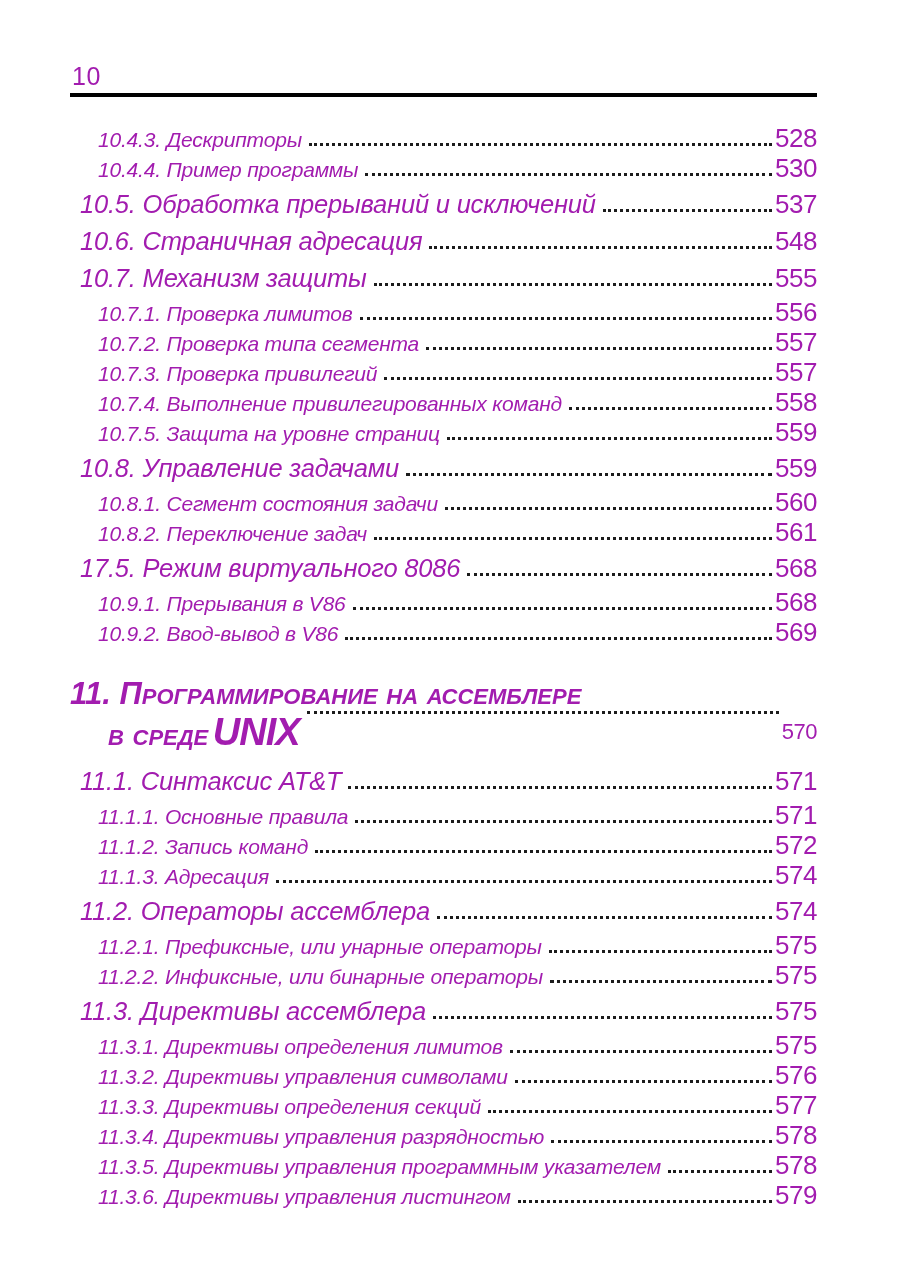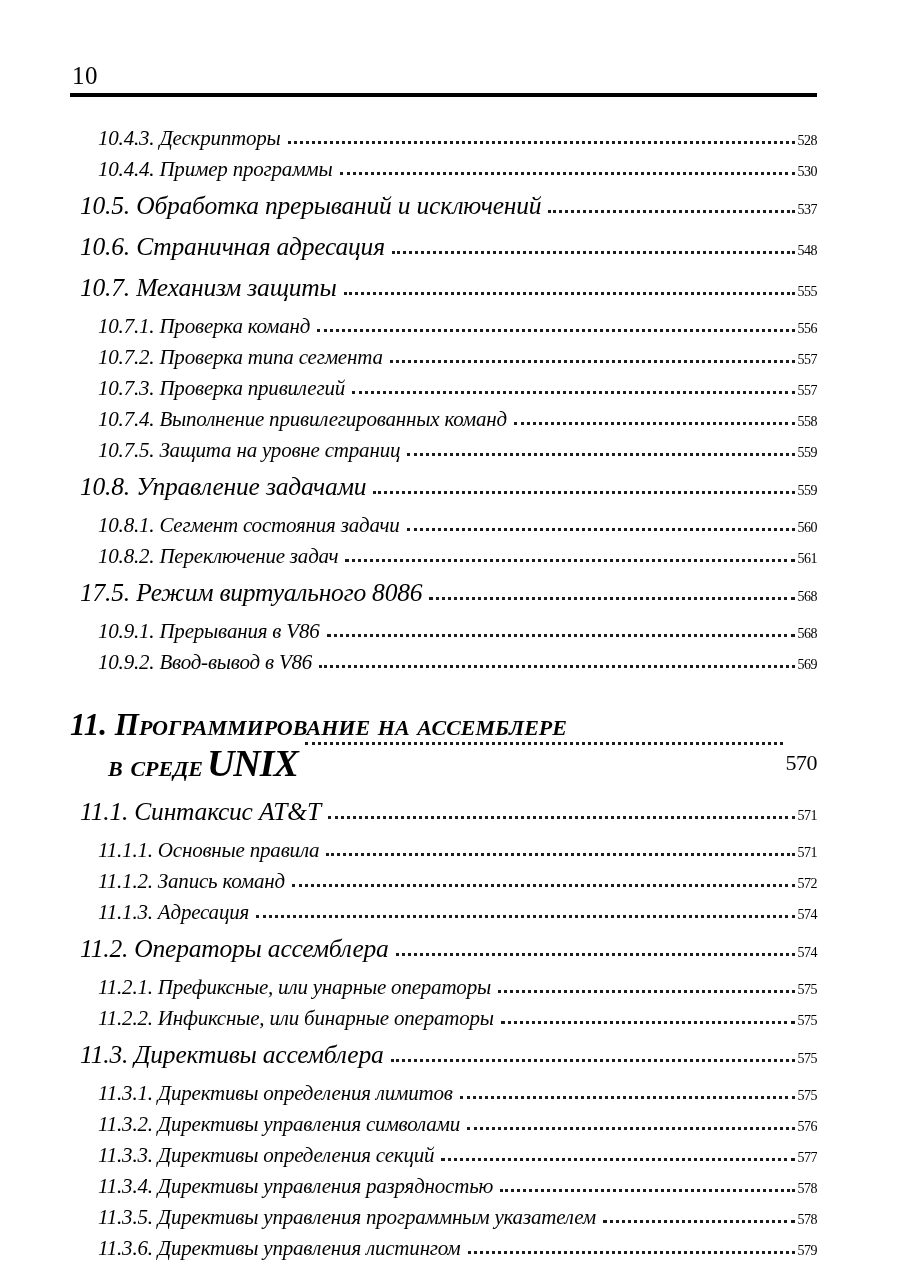--- a/index.html
+++ b/index.html
@@ -4,22 +4,22 @@
 <style>
   html, body { margin: 0; padding: 0; background: #e8e8e8; }
   .page {
     position: relative;
     width: 905px;
     height: 1277px;
     margin: 0 auto;
     background: #ffffff;
     box-sizing: border-box;
     padding: 62px 88px 0 70px;
-    font-family: Liberation Serif, serif;
-    color: #000000;
+    font-family: Liberation Sans, sans-serif;
+    color: #a21caf;
     overflow: hidden;
   }
 
   
   .pagenum {
     font-size: 25px;
     line-height: 28px;
     padding-left: 2px;
     letter-spacing: 0.5px;
   }
@@ -48,21 +48,21 @@
   }
   .leader {
     flex: 1;
     min-width: 14px;
     border-bottom: 3px dotted #1c1c1c;
     margin: 0 3px 0 7px;
     transform: translateY(-1px);
   }
   .pg {
     font-style: normal;
-    font-size: 14px;
+    font-size: 26px;
     letter-spacing: -0.5px;
     white-space: nowrap;
   }
 
   
   .chapter {
     margin-top: 28px;
     margin-bottom: 4px;
     font-weight: bold;
     font-style: italic;
@@ -118,21 +118,21 @@
     <span class="pg">548</span>
   </div>
 
   <div class="entry l2">
     <span class="title">10.7. Механизм защиты</span>
     <span class="leader"></span>
     <span class="pg">555</span>
   </div>
 
   <div class="entry l3">
-    <span class="title">10.7.1. Проверка команд</span>
+    <span class="title">10.7.1. Проверка лимитов</span>
     <span class="leader"></span>
     <span class="pg">556</span>
   </div>
 
   <div class="entry l3">
     <span class="title">10.7.2. Проверка типа сегмента</span>
     <span class="leader"></span>
     <span class="pg">557</span>
   </div>
 

